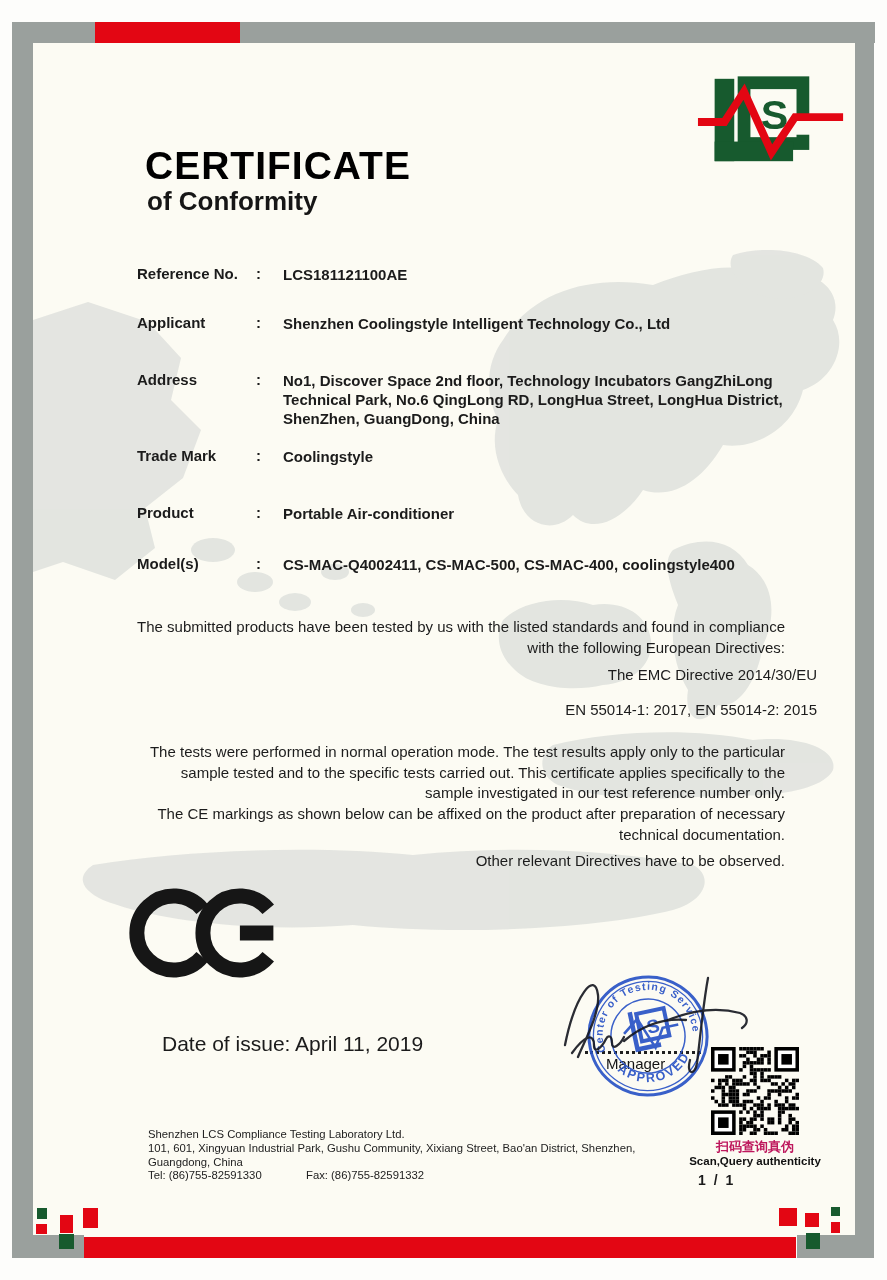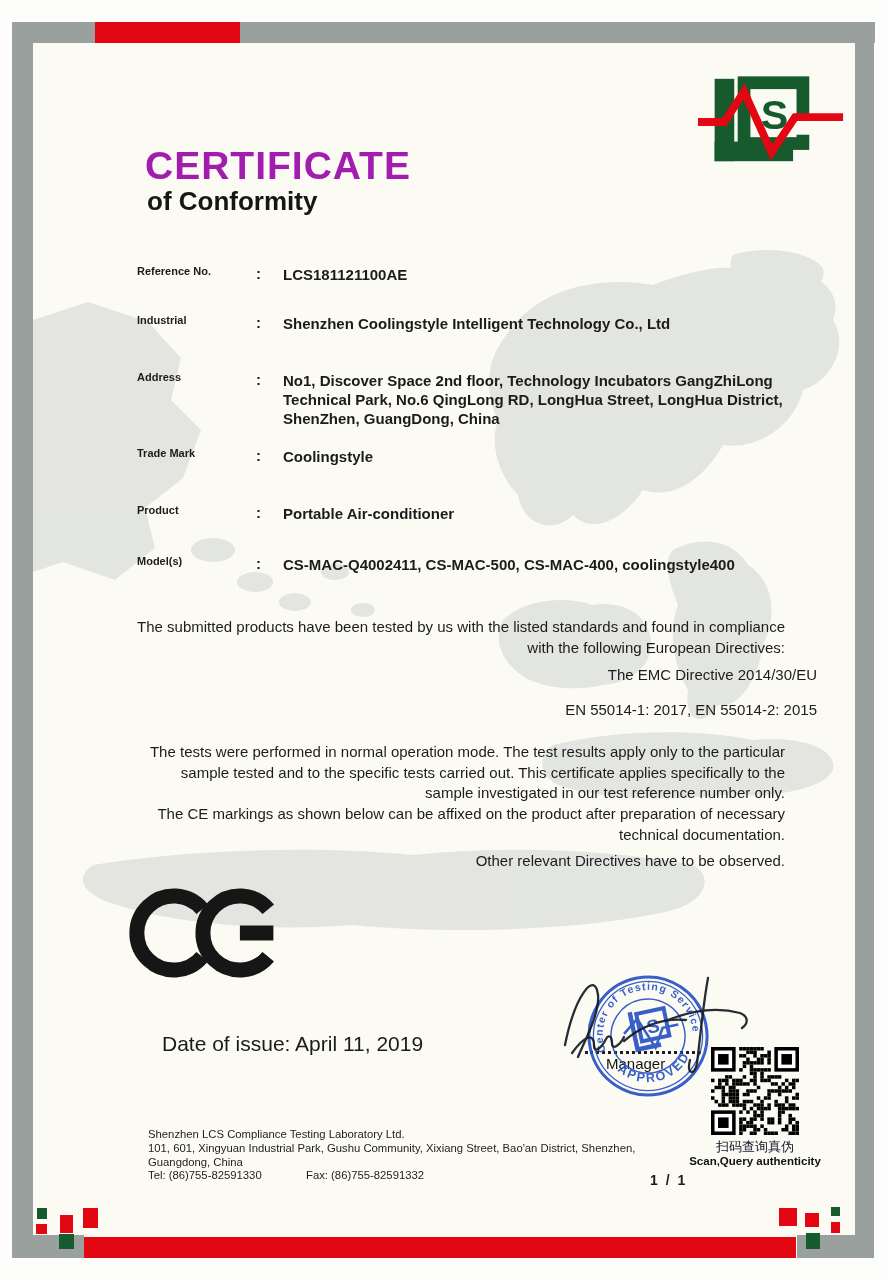--- a/index.html
+++ b/index.html
@@ -9,32 +9,32 @@
     font-family:"Liberation Sans", sans-serif;
     color:#1b1b1b;
   }
   .abs{position:absolute;}
   
   .frame{background:#9aa09d;}
   .red{background:#e30613;}
   .green-sq{background:#175a2e;}
   .paper{background:#fcfbf3;}
   
-  .title1{font-size:39px;font-weight:bold;letter-spacing:1px;color:#a21caf;}
+  .title1{font-size:39px;font-weight:bold;letter-spacing:1px;color:#000000;}
   .title2{font-size:26px;font-weight:bold;color:#161616;}
   .field-row{position:absolute;left:137px;width:650px;}
-  .f-label{position:absolute;left:0;top:0;width:112px;font-size:11px;font-weight:bold;}
+  .f-label{position:absolute;left:0;top:0;width:112px;font-size:15px;font-weight:bold;}
   .f-colon{position:absolute;left:119px;top:0;font-size:15px;font-weight:bold;}
   .f-value{position:absolute;left:146px;top:0;width:500px;font-size:15px;font-weight:bold;line-height:19px;}
   .para{position:absolute;left:133px;width:652px;font-size:15px;line-height:20.5px;color:#1c1c1c;text-align:right;}
   .bold-line{font-weight:normal;margin-left:32px;}
   .footer-line{font-size:11.3px;line-height:13.8px;color:#222;}
   .footer-col{display:inline-block;width:158px;}
   .pagenum{font-size:14px;font-weight:bold;letter-spacing:2px;}
-  .qr-cap-cn{font-size:13px;font-weight:normal;text-align:center;color:#0f172a;}
+  .qr-cap-cn{font-size:13px;font-weight:bold;text-align:center;color:#be185d;}
   .qr-cap-en{font-size:11.5px;font-weight:bold;text-align:center;white-space:nowrap;color:#111;}
   .manager{font-size:15px;color:#141414;}
   .dotline{border-top:3px dotted #1f1f1f;}
   svg{display:block;}
 </style>
 </head>
 <body>
 
 <div class="abs paper" style="left:33px;top:43px;width:822px;height:1194px;"></div>
 
@@ -92,21 +92,21 @@
   <text x="80" y="59" text-anchor="middle" font-family="Liberation Sans, sans-serif" font-size="42" font-weight="bold" fill="#175a2e">S</text>
   <polyline points="2,52 29,52 49,21 77,83 101,47 150,47" fill="none" stroke="#e30613" stroke-width="8"></polyline>
 </svg>
 
 <div class="field-row" style="top:265px;">
   <span class="f-label">Reference No.</span>
   <span class="f-colon">:</span>
   <span class="f-value">LCS181121100AE</span>
 </div>
 <div class="field-row" style="top:314px;">
-  <span class="f-label">Industrial</span>
+  <span class="f-label">Applicant</span>
   <span class="f-colon">:</span>
   <span class="f-value">Shenzhen Coolingstyle Intelligent Technology Co., Ltd</span>
 </div>
 <div class="field-row" style="top:371px;">
   <span class="f-label">Address</span>
   <span class="f-colon">:</span>
   <span class="f-value">No1, Discover Space 2nd floor, Technology Incubators GangZhiLong Technical Park, No.6 QingLong RD, LongHua Street, LongHua District, ShenZhen, GuangDong, China</span>
 </div>
 <div class="field-row" style="top:447px;">
   <span class="f-label">Trade Mark</span>
@@ -405,13 +405,13 @@
 <div class="abs qr-cap-en" style="left:687px;top:1155px;width:136px;">Scan,Query authenticity</div>
 
 <div class="abs" style="left:148px;top:1128px;width:560px;">
   <div class="footer-line">Shenzhen LCS Compliance Testing Laboratory Ltd.</div>
   <div class="footer-line">101, 601, Xingyuan Industrial Park, Gushu Community, Xixiang Street, Bao'an District, Shenzhen,</div>
   <div class="footer-line">Guangdong, China</div>
   <div class="footer-line">
     <span class="footer-col">Tel: (86)755-82591330</span><span>Fax: (86)755-82591332</span>
   </div>
 </div>
-<div class="abs pagenum" style="left:650px;top:1172px;">1 / 1</div>
+<div class="abs pagenum" style="left:698px;top:1172px;">1 / 1</div>
 
 </body></html>

